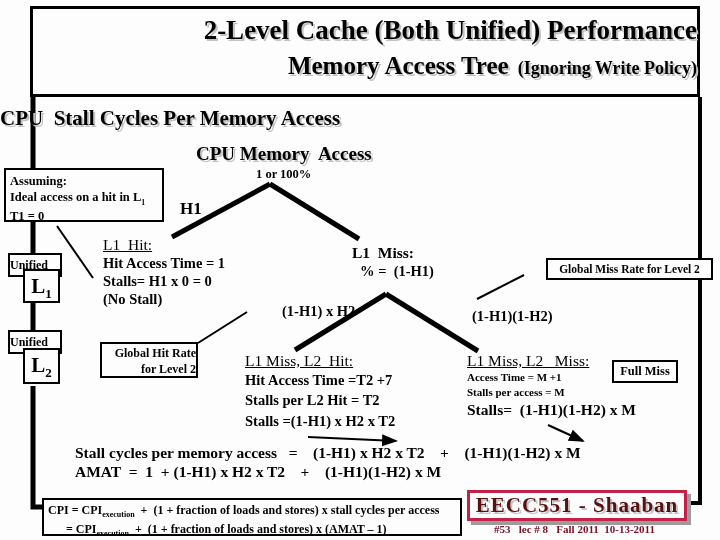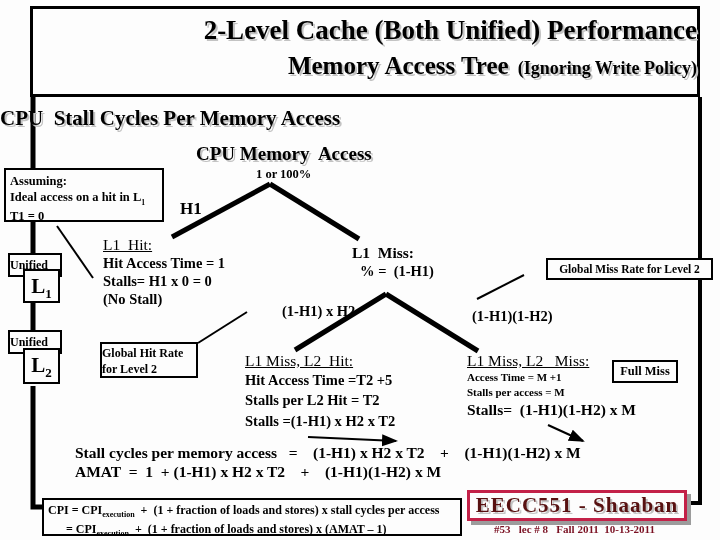--- a/index.html
+++ b/index.html
@@ -19,21 +19,21 @@
   .h1lab{left:180px;top:199px;font-size:17px;font-weight:bold;}
   .assume{left:4px;top:168px;width:160px;height:54px;font-size:12.5px;font-weight:bold;line-height:1.3;padding:3px 4px;}
   .utag{font-size:12px;font-weight:bold;line-height:20px;}
   .lbig{font-size:21px;font-weight:bold;text-align:center;line-height:30px;}
   sub{font-size:62%;}
   .blk-title{font-size:15.5px;font-weight:normal;text-decoration:underline;}
   .blk-line{font-size:14.5px;font-weight:bold;line-height:1.25;}
   .blk-small{font-size:11px;font-weight:bold;line-height:1.35;}
   .edge{font-size:14.5px;font-weight:bold;margin-left:32px;}
   .gmr{left:513px;top:258px;width:167px;height:22px;font-size:11.5px;font-weight:bold;text-align:center;line-height:18px;margin-left:33px;}
-  .ghr{left:100px;top:342px;width:98px;height:36px;font-size:12px;font-weight:bold;text-align:left;line-height:1.3;padding-top:2px;}
+  .ghr{left:100px;top:342px;width:98px;height:36px;font-size:12px;font-weight:bold;text-align:right;line-height:1.3;padding-top:2px;}
   .fullmiss{left:612px;top:360px;width:66px;height:23px;font-size:12.5px;font-weight:bold;text-align:center;line-height:19px;}
   .formula{font-size:15.5px;font-weight:bold;}
   .cpibox{left:42px;top:498px;width:420px;height:38px;font-size:12px;font-weight:bold;line-height:1.45;padding:2px 4px;}
   .cpibox sub{font-size:8px;}
   .brand{left:467px;top:490px;width:220px;height:31px;border:3px solid #c32148;background:#fdfdfd;box-sizing:border-box;box-shadow:4px 4px 0 #9c9c9c;text-align:center;}
   .brand-text{font-size:21px;font-weight:bold;line-height:25px;letter-spacing:1px;}
   .meta{left:494px;top:523px;font-size:11px;font-weight:bold;}
 </style>
 </head>
 <body>
@@ -97,21 +97,21 @@
 <div class="abs edge" style="left:250px;top:303px;">(1-H1) x H2</div>
 <div class="abs edge" style="left:440px;top:308px;">(1-H1)(1-H2)</div>
 
 <div class="box ghr">
   <div>Global Hit Rate</div>
   <div>for Level 2</div>
 </div>
 
 <div class="abs" style="left:245px;top:352px;">
   <div class="blk-title pre">L1 Miss, L2  Hit:</div>
-  <div class="blk-line" style="line-height:1.4;">Hit Access Time =T2 +5</div>
+  <div class="blk-line" style="line-height:1.4;">Hit Access Time =T2 +7</div>
   <div class="blk-line" style="line-height:1.4;">Stalls per L2 Hit = T2</div>
   <div class="blk-line" style="line-height:1.4;">Stalls =(1-H1) x H2 x T2</div>
 </div>
 
 <div class="abs" style="left:467px;top:352px;">
   <div class="blk-title pre">L1 Miss, L2   Miss:</div>
   <div class="blk-small">Access Time = M +1</div>
   <div class="blk-small">Stalls per access = M</div>
   <div class="blk-line pre" style="font-size:15.5px;">Stalls=  (1-H1)(1-H2) x M</div>
 </div>

